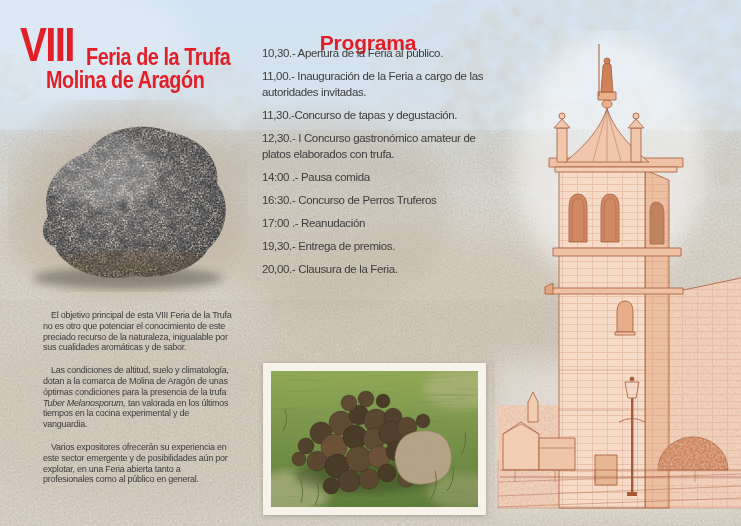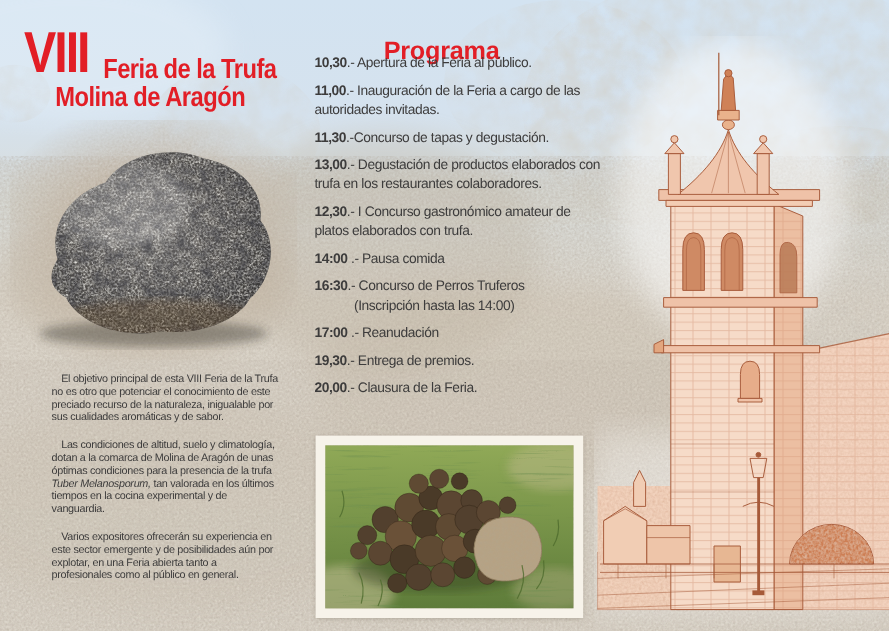--- a/index.html
+++ b/index.html
@@ -17,21 +17,21 @@
            letter-spacing:-.5px;transform:scaleX(.86);transform-origin:0 0;white-space:nowrap;}
   .t-line2{position:absolute;left:46px;top:69px;font-size:23px;line-height:23px;
            letter-spacing:-.5px;transform:scaleX(.86);transform-origin:0 0;white-space:nowrap;}
 
   .prog-head{position:absolute;left:262px;top:15px;width:212px;z-index:3;text-align:center;
              font-size:21px;font-weight:bold;letter-spacing:-.2px;color:#e21e26;margin-top:16px;}
 
   .schedule{position:absolute;left:262px;top:45px;width:254px;z-index:3;
             font-size:11.5px;line-height:16px;letter-spacing:-.35px;color:#3d3c3c;}
   .sched-item{margin:0 0 7px 0;}
-  .sched-time{font-weight:bold;}
+  .sched-time{font-weight:normal;}
   .sched-text{white-space:pre-line;text-align:center;}
   .sched-note{padding-left:33px;white-space:pre-line;}
 
   .intro{position:absolute;left:27px;top:310px;width:230px;z-index:3;
          font-size:9px;line-height:10.8px;letter-spacing:-.25px;color:#3d3c3c;}
   .intro p{margin:0 0 12px 16px;text-indent:8px;}
   .intro span{white-space:pre-line;}
   .it{font-style:italic;}
 
   .pile-frame{position:absolute;left:263px;top:363px;width:207px;height:136px;z-index:3;
@@ -243,26 +243,24 @@
     <div class="t-line2">Molina de Aragón</div>
   </div>
 
   <div class="prog-head">Programa</div>
 
   <div class="schedule">
     <div class="sched-item"><span class="sched-time">10,30</span><span class="sched-text">.- Apertura de la Feria al público.</span></div>
     <div class="sched-item"><span class="sched-time">11,00</span><span class="sched-text">.- Inauguración de la Feria a cargo de las
 autoridades invitadas.</span></div>
     <div class="sched-item"><span class="sched-time">11,30</span><span class="sched-text">.-Concurso de tapas y degustación.</span></div>
-    <div class="sched-item"><span class="sched-time">13,00</span><span class="sched-text">.- Degustación de productos elaborados con
-trufa en los restaurantes colaboradores.</span></div>
     <div class="sched-item"><span class="sched-time">12,30</span><span class="sched-text">.- I Concurso gastronómico amateur de
 platos elaborados con trufa.</span></div>
     <div class="sched-item"><span class="sched-time">14:00</span><span class="sched-text"> .- Pausa comida</span></div>
-    <div class="sched-item"><span class="sched-time">16:30</span><span class="sched-text">.- Concurso de Perros Truferos</span><div class="sched-note">(Inscripción hasta las 14:00)</div></div>
+    <div class="sched-item"><span class="sched-time">16:30</span><span class="sched-text">.- Concurso de Perros Truferos</span></div>
     <div class="sched-item"><span class="sched-time">17:00</span><span class="sched-text"> .- Reanudación</span></div>
     <div class="sched-item"><span class="sched-time">19,30</span><span class="sched-text">.- Entrega de premios.</span></div>
     <div class="sched-item"><span class="sched-time">20,00</span><span class="sched-text">.- Clausura de la Feria.</span></div>
   </div>
 
   <div class="intro">
     <p><span>El objetivo principal de esta VIII Feria de la Trufa
 no es otro que potenciar el conocimiento de este
 preciado recurso de la naturaleza, inigualable por
 sus cualidades aromáticas y de sabor.</span></p>

